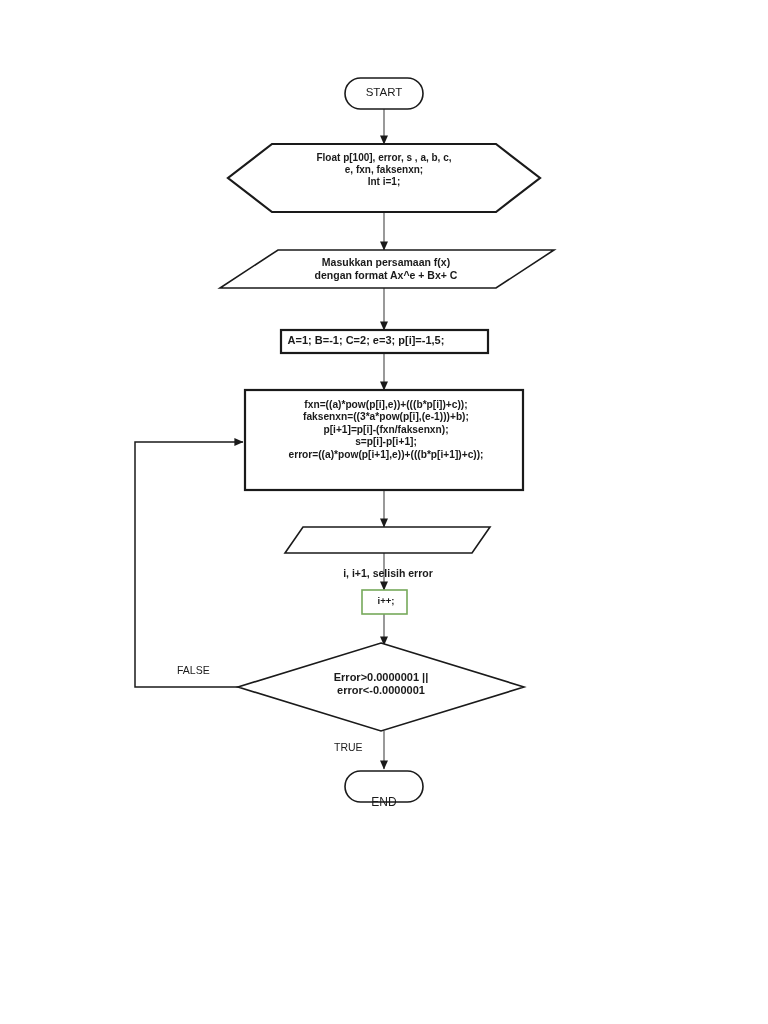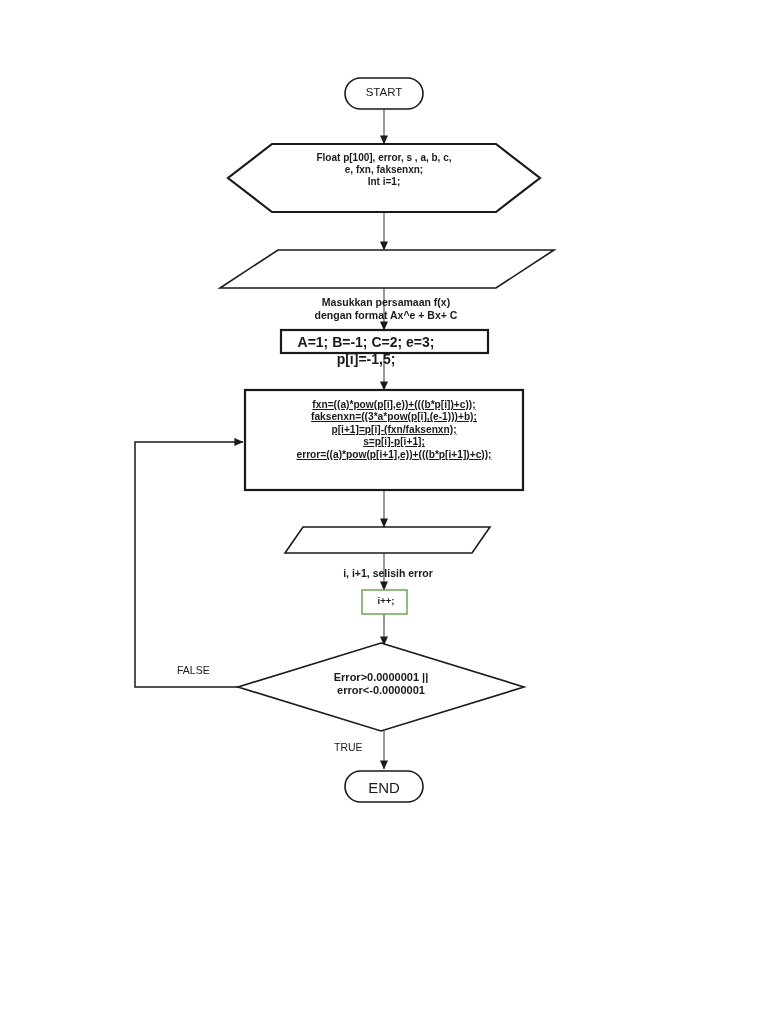--- a/index.html
+++ b/index.html
@@ -25,25 +25,25 @@
     position: absolute;
     text-align: center;
     font-family: "Liberation Sans", sans-serif;
     font-weight: bold;
     color: #1a1a1a;
     line-height: 1.22;
     white-space: pre-line;
     pointer-events: none;
   }
   .t-start   { left: 345px; top: 85px;  width: 78px;  font-size: 11.5px; font-weight: normal; }
-  .t-end     { left: 345px; top: 779px; width: 78px;  font-size: 15px; font-weight: normal; }
+  .t-end     { left: 345px; top: 795px; width: 78px;  font-size: 12px; font-weight: normal; }
   .t-declare { left: 250px; top: 152px; width: 268px; font-size: 10px; }
-  .t-input   { left: 250px; top: 256px; width: 272px; font-size: 10.5px; margin-top: 40px; }
-  .t-init    { left: 282px; top: 334px; width: 168px; font-size: 14px; }
-  .t-process { left: 260px; top: 399px; width: 268px; font-size: 10.2px; text-decoration: underline; }
+  .t-input   { left: 250px; top: 256px; width: 272px; font-size: 10.5px; }
+  .t-init    { left: 282px; top: 334px; width: 168px; font-size: 11px; }
+  .t-process { left: 252px; top: 399px; width: 268px; font-size: 10.2px; }
   .t-output  { left: 290px; top: 531px; width: 196px; font-size: 10.5px; margin-top: 36px; }
   .t-incr    { left: 364px; top: 595px; width: 44px;  font-size: 9.5px; }
   .t-cond    { left: 290px; top: 671px; width: 182px; font-size: 11px; }
   .edge-label {
     position: absolute;
     font-family: "Liberation Sans", sans-serif;
     font-size: 10.5px;
     color: #1a1a1a;
     pointer-events: none;
   }

